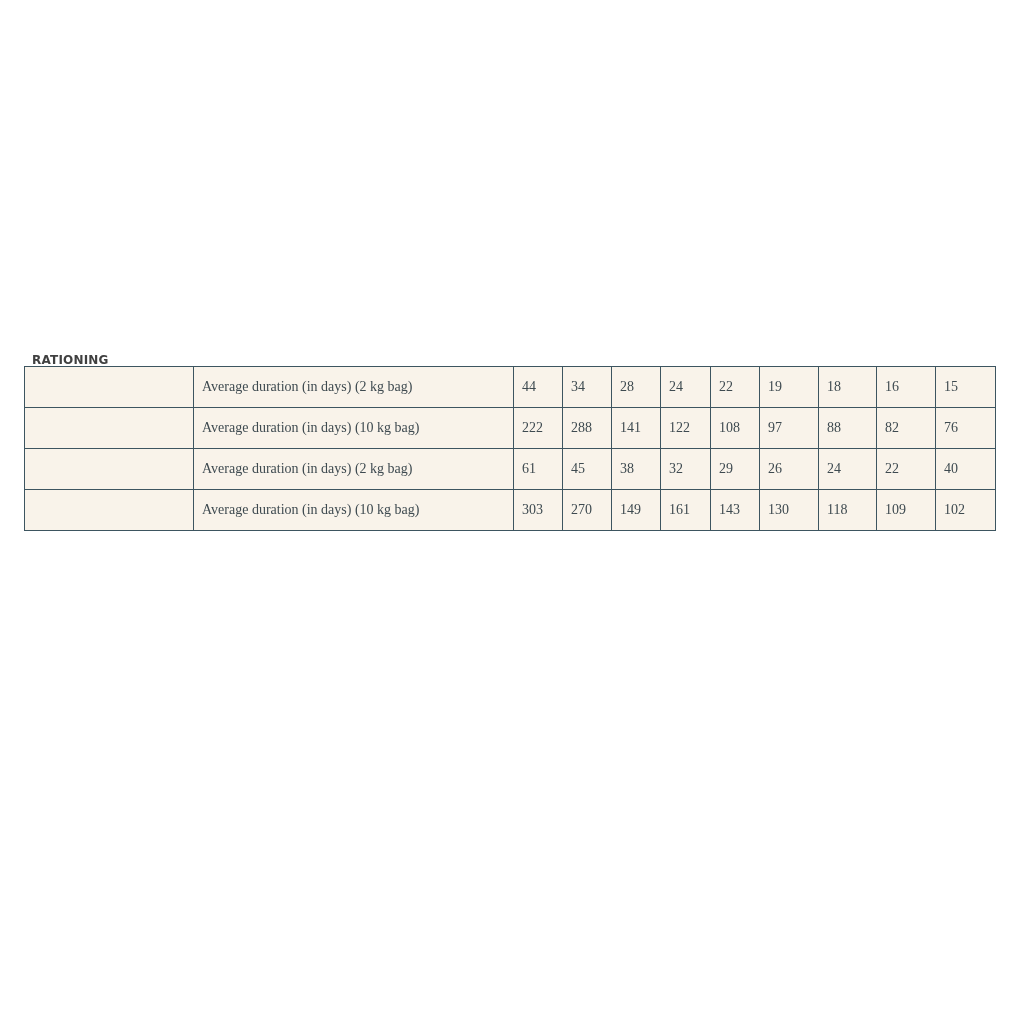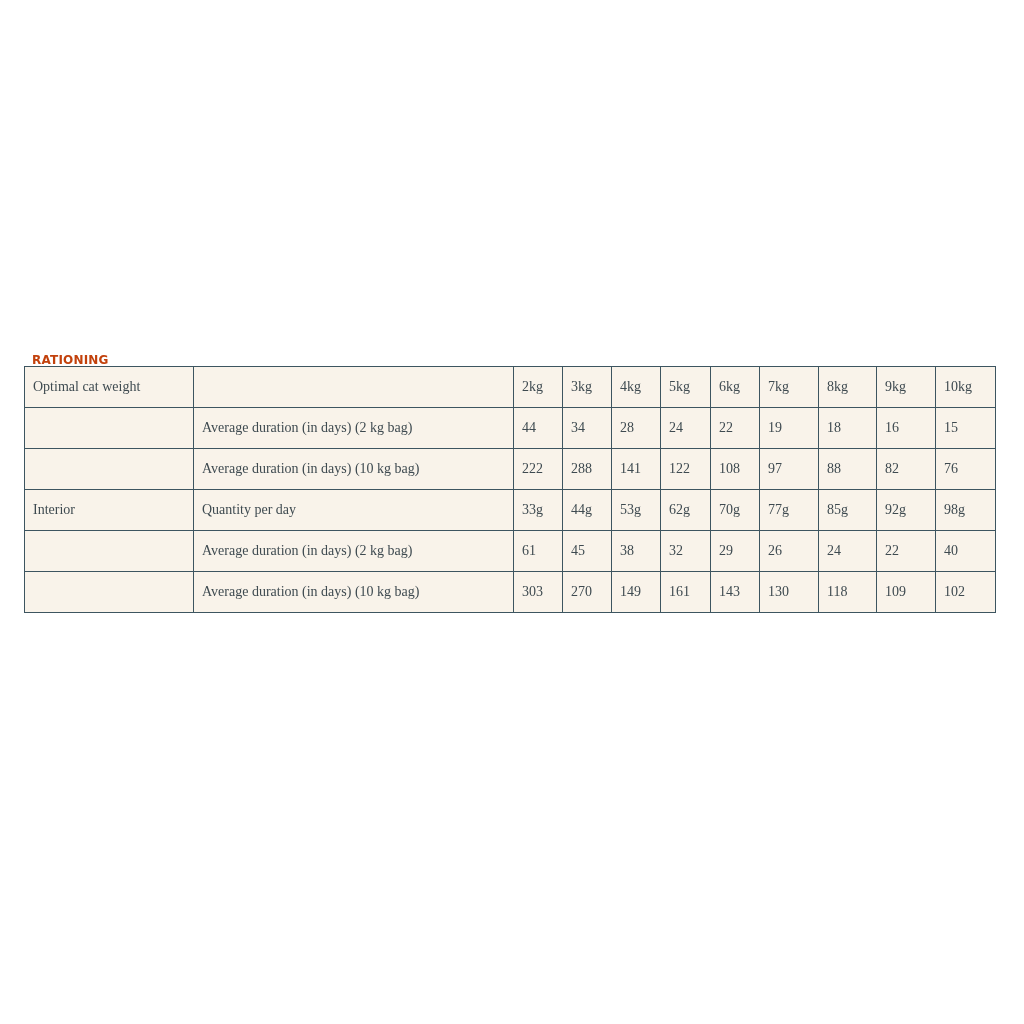--- a/index.html
+++ b/index.html
@@ -11,21 +11,21 @@
       overflow: hidden;
     }
     .section-title {
       position: absolute;
       left: 24px;
       top: 345px;
       font-family: "DejaVu Sans", sans-serif;
       font-weight: bold;
       font-size: 12px;
       letter-spacing: 0.2px;
-      color: #c2410c;
+      color: #404040;
       margin: 8px;
     }
     table.rationing {
       position: absolute;
       left: 24px;
       top: 366px;
       width: 972px;
       border-collapse: collapse;
       table-layout: fixed;
       background: #f9f3ea;
@@ -56,33 +56,20 @@
     <col style="width:49px">
     <col style="width:50px">
     <col style="width:49px">
     <col style="width:59px">
     <col style="width:58px">
     <col style="width:59px">
     <col style="width:60px">
   </colgroup>
   <tbody>
     <tr>
-      <td>Optimal cat weight</td>
-      <td></td>
-      <td>2kg</td>
-      <td>3kg</td>
-      <td>4kg</td>
-      <td>5kg</td>
-      <td>6kg</td>
-      <td>7kg</td>
-      <td>8kg</td>
-      <td>9kg</td>
-      <td>10kg</td>
-    </tr>
-    <tr>
       <td></td>
       <td>Average duration (in days) (2 kg bag)</td>
       <td>44</td>
       <td>34</td>
       <td>28</td>
       <td>24</td>
       <td>22</td>
       <td>19</td>
       <td>18</td>
       <td>16</td>
@@ -93,33 +80,20 @@
       <td>Average duration (in days) (10 kg bag)</td>
       <td>222</td>
       <td>288</td>
       <td>141</td>
       <td>122</td>
       <td>108</td>
       <td>97</td>
       <td>88</td>
       <td>82</td>
       <td>76</td>
-    </tr>
-    <tr>
-      <td>Interior</td>
-      <td>Quantity per day</td>
-      <td>33g</td>
-      <td>44g</td>
-      <td>53g</td>
-      <td>62g</td>
-      <td>70g</td>
-      <td>77g</td>
-      <td>85g</td>
-      <td>92g</td>
-      <td>98g</td>
     </tr>
     <tr>
       <td></td>
       <td>Average duration (in days) (2 kg bag)</td>
       <td>61</td>
       <td>45</td>
       <td>38</td>
       <td>32</td>
       <td>29</td>
       <td>26</td>

